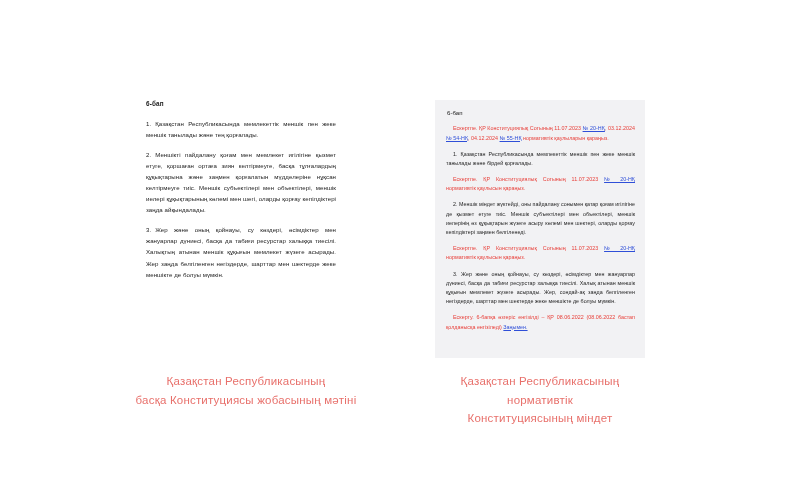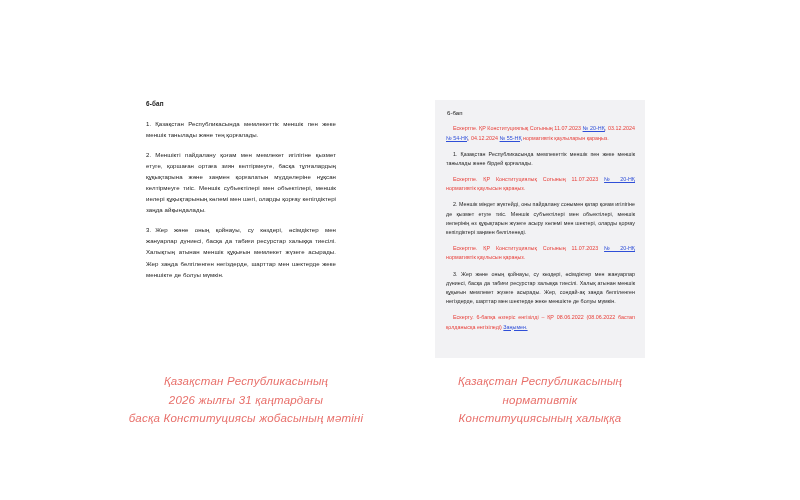--- a/index.html
+++ b/index.html
@@ -101,21 +101,20 @@
     color: #2f4fd8;
     text-decoration: underline;
   }
   .note-final {
     margin-bottom: 0;
   }
 
   
   .caption {
     position: absolute;
-    font-style: italic;
     font-size: 11.5px;
     line-height: 1.62;
     color: #e8706b;
     text-align: center;
     letter-spacing: 0.2px;
   }
   .caption-left {
     left: 118px;
     top: 372px;
     width: 256px;
@@ -152,22 +151,21 @@
         <div class="note"><span class="indent"></span><span>Ескертпе. ҚР Конституциялық Сотының 11.07.2023 </span><span class="ref">№ 20-НҚ</span><span> нормативтік қаулысын қараңыз.</span></div>
         <div class="right-para"><span class="indent"></span><span>2. </span><span>Меншік міндет жүктейді, оны пайдалану сонымен қатар қоғам игілігіне де қызмет етуге тиіс. Меншік субъектілері мен объектілері, меншік иелерінің өз құқықтарын жүзеге асыру көлемі мен шектері, оларды қорғау кепілдіктері заңмен белгіленеді.</span></div>
         <div class="note"><span class="indent"></span><span>Ескертпе. ҚР Конституциялық Сотының 11.07.2023 </span><span class="ref">№ 20-НҚ</span><span> нормативтік қаулысын қараңыз.</span></div>
         <div class="right-para"><span class="indent"></span><span>3. </span><span>Жер және оның қойнауы, су көздері, өсімдіктер мен жануарлар дүниесі, басқа да табиғи ресурстар халыққа тиесілі. Халық атынан меншік құқығын мемлекет жүзеге асырады. Жер, сондай-ақ заңда белгіленген негіздерде, шарттар мен шектерде жеке меншікте де болуы мүмкін.</span></div>
         <div class="note note-final"><span class="indent"></span><span>Ескерту. 6-бапқа өзгеріс енгізілді – ҚР 08.06.2022 (08.06.2022 бастап қолданысқа енгізіледі) </span><span class="ref">Заңымен.</span></div>
       </div>
   </div>
 
   <div class="caption caption-left">
       <span class="line">Қазақстан Республикасының</span>
-      <span class="line">2026 жылғы 31 қаңтардағы</span>
       <span class="line">басқа Конституциясы жобасының мәтіні</span>
     </div>
   <div class="caption caption-right">
       <span class="line">Қазақстан Республикасының</span>
       <span class="line">нормативтік</span>
-      <span class="line">Конституциясының халыққа</span>
+      <span class="line">Конституциясының міндет</span>
     </div>
 
 </div>
 
 </body></html>

